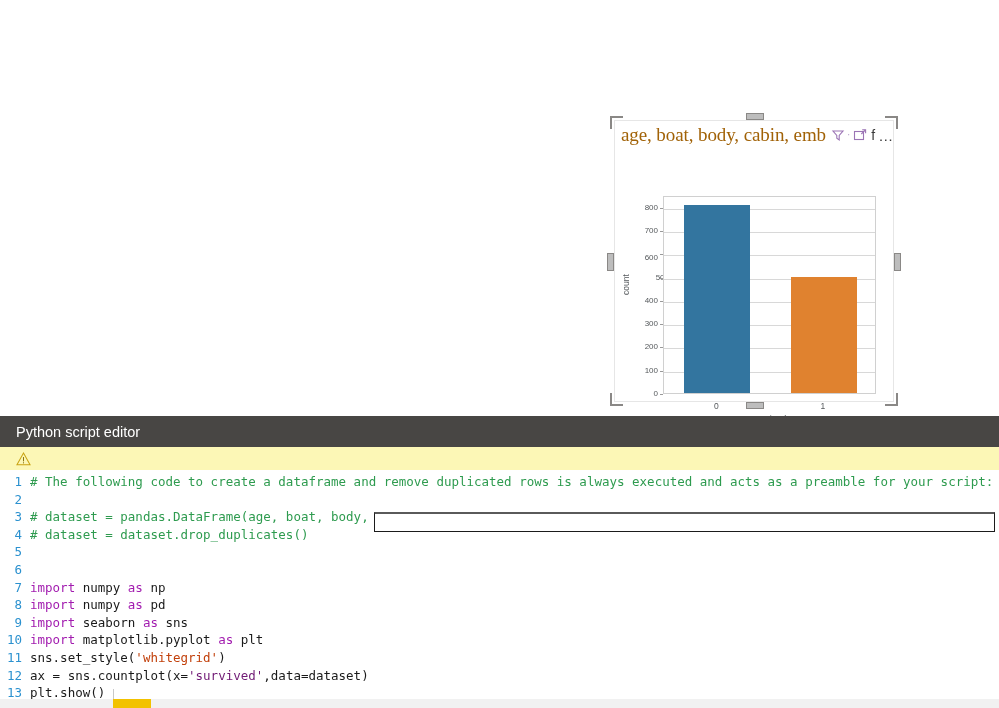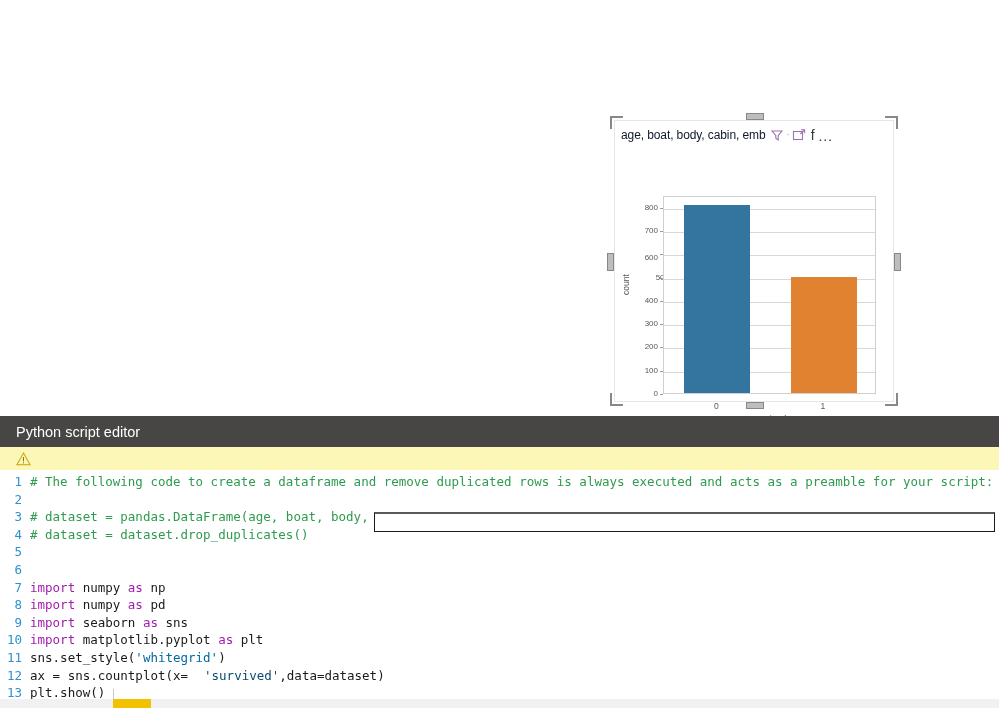--- a/index.html
+++ b/index.html
@@ -31,25 +31,26 @@
     position: absolute;
     left: 0; top: 0; right: 0;
     height: 28px;
     display: flex;
     align-items: center;
     padding: 0 4px 0 6px;
     box-sizing: border-box;
     overflow: hidden;
   }
   #chart-title {
-    font-size: 12px;
-    color: #0f172a;
+    font-size: 19px;
+    color: #a16207;
     white-space: nowrap;
     letter-spacing: -0.1px;
     flex: 0 0 auto;
+    font-family: Liberation Serif, serif;
   }
   .hdr-icons {
     display: flex;
     align-items: center;
     gap: 2px;
     margin-left: 4px;
     flex: 0 0 auto;
   }
   .hdr-icon {
     width: 15px;
@@ -241,22 +242,22 @@
     flex: 0 0 22px;
     text-align: right;
     color: #2b91cf;
     margin-right: 8px;
     user-select: none;
   }
   .code-text { white-space: pre; }
 
   .tok-com { color: #2e9b4f; }
   .tok-kw  { color: #a21caf; }
-  .tok-str { color: #0c4a6e; margin-left: 16px; }
-  .tok-str2 { color: #0369a1; }
+  .tok-str { color: #701a75; }
+  .tok-str2 { color: #c2410c; }
   .tok-pl  { color: #1a1a1a; }
 
   #inline-input {
     position: absolute;
     left: 374px;
     top: 512px;
     width: 621px;
     height: 20px;
     background: #ffffff;
     border: 1px solid #1b1b1b;

